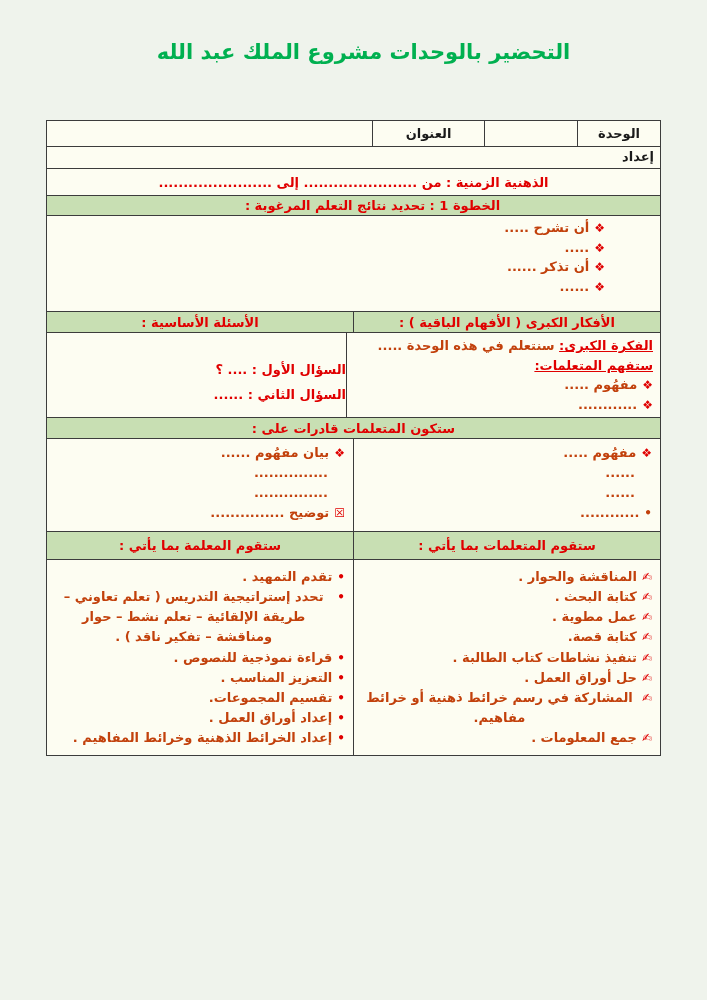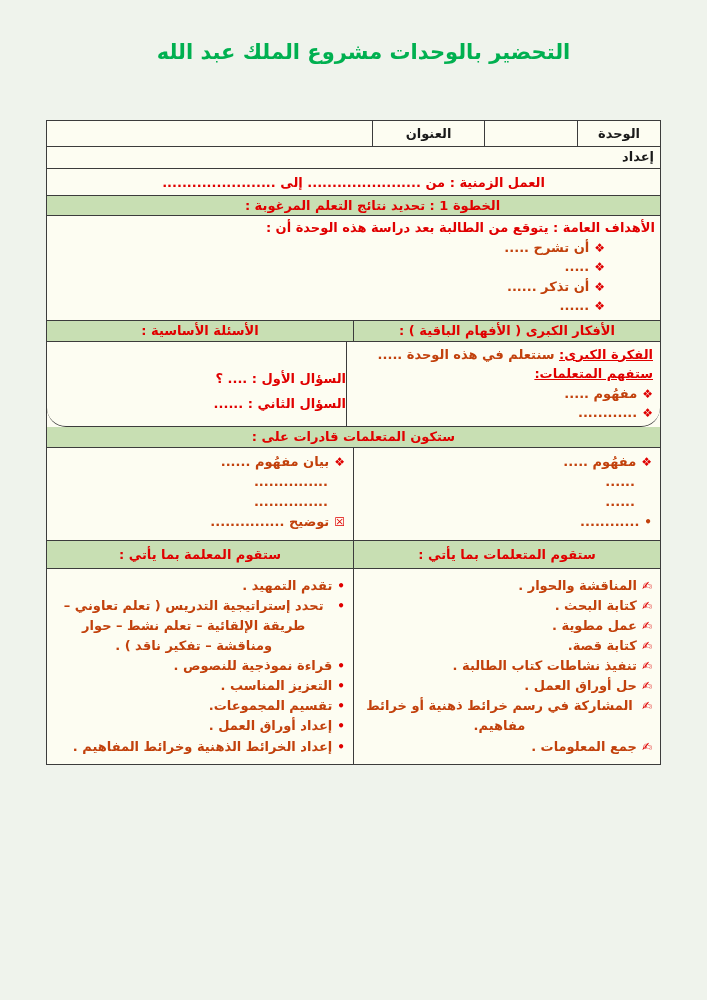--- a/index.html
+++ b/index.html
@@ -50,21 +50,21 @@
   .title-value{ flex: 1; }
 
   .r2 { height: 22px; }
   .r2 .cell { padding: 2px 6px 0; }
   .r3 { height: 27px; }
   .r4 { height: 20px; padding-left: 38px; }
   .r5 { min-height: 96px; }
   .goals-cell { padding: 2px 5px 4px; line-height: 1.5; }
   .goals-list { padding-right: 50px; }
   .r6, .r8 { height: 21px; }
-  .r7 { min-height: 85px; border-radius: 19px; }
+  .r7 { min-height: 85px; }
   .bigideas-cell { padding: 3px 7px; line-height: 1.5; }
   .questions-cell { padding: 24px 0 0; line-height: 1.95; }
   .r9 { min-height: 93px; }
   .know-cell, .able-cell { padding: 4px 8px; line-height: 1.55; }
   .r10 { height: 28px; }
   .r11 { min-height: 187px; }
   .students-cell, .teacher-cell { padding: 7px 8px; line-height: 1.55; }
 
   .li { display: flex; gap: 5px; align-items: baseline; }
   .mk { flex: 0 0 auto; font-size: 12px; }
@@ -84,30 +84,29 @@
       <div class="cell unit-value"></div>
       <div class="cell title-cell">العنوان</div>
       <div class="cell title-value"></div>
     </div>
 
     <div class="row r2">
       <div class="cell full">إعداد</div>
     </div>
 
     <div class="row r3">
-      <div class="cell full center vcenter red">العمل الزمنية : من ....................... إلى .......................</div>
+      <div class="cell full center vcenter red">الذهنية الزمنية : من ....................... إلى .......................</div>
     </div>
 
     <div class="row r4 green-bg">
       <div class="cell full center vcenter red">الخطوة 1 : تحديد نتائج التعلم المرغوبة :</div>
     </div>
 
     <div class="row r5">
       <div class="cell full goals-cell">
-        <div class="red">الأهداف العامة : يتوقع من الطالبة بعد دراسة هذه الوحدة أن :</div>
         <div class="goals-list">
           <div class="li">
             <span class="mk red">❖</span>
             <span class="blue">أن تشرح .....</span>
           </div>
           <div class="li">
             <span class="mk red">❖</span>
             <span class="blue">.....</span>
           </div>
           <div class="li">

